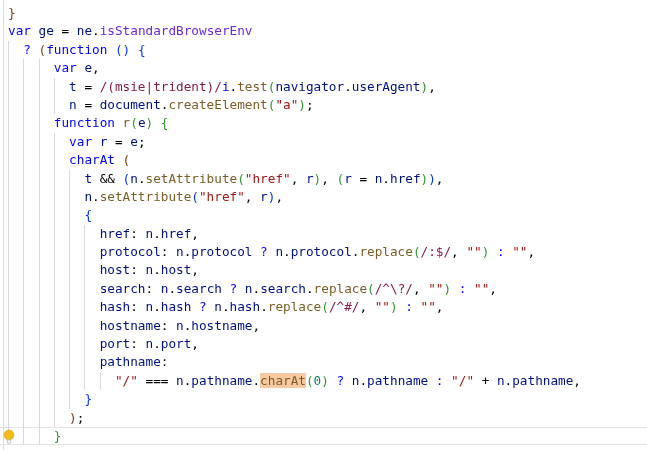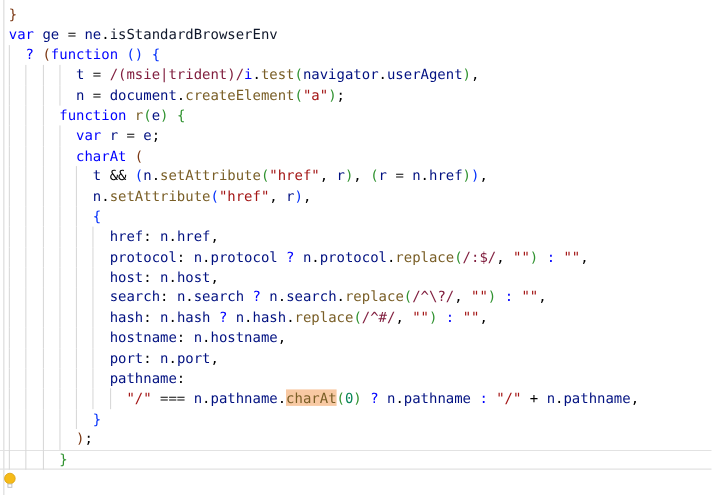--- a/index.html
+++ b/index.html
@@ -14,22 +14,23 @@
   .hl { background:#f8c9a3; }
   .lightbulb { position:absolute; left:2px; width:14px; height:16px; }
 </style>
 </head>
 <body>
 
 <div class="editor">
   <div class="gutter-border"></div>
   <div class="lines">
       <div class="line"><span><span style="color: rgb(123, 56, 20);">}</span></span></div>
-      <div class="line"><span><span style="color: rgb(0, 0, 255);">var</span><span style="color: rgb(0, 0, 0);"> </span><span style="color: rgb(0, 16, 128);">ge</span><span style="color: rgb(0, 0, 0);"> = </span><span style="color: rgb(0, 16, 128);">ne</span><span style="color: rgb(0, 0, 0);">.</span><span style="color: #0f172a;">isStandardBrowserEnv</span></span></div>
+      <div class="line"><span><span style="color: rgb(0, 0, 255);">var</span><span style="color: rgb(0, 0, 0);"> </span><span style="color: rgb(0, 16, 128);">ge</span><span style="color: rgb(0, 0, 0);"> = </span><span style="color: rgb(0, 16, 128);">ne</span><span style="color: rgb(0, 0, 0);">.</span><span style="color: #6d28d9;">isStandardBrowserEnv</span></span></div>
       <div class="line"><span class="guide" style="left: 8px;"></span><span>  <span style="color: rgb(0, 0, 255);">?</span><span style="color: rgb(0, 0, 0);"> </span><span style="color: rgb(123, 56, 20);">(</span><span style="color: rgb(0, 0, 255);">function</span><span style="color: rgb(0, 0, 0);"> </span><span style="color: rgb(4, 49, 250);">()</span><span style="color: rgb(0, 0, 0);"> </span><span style="color: rgb(4, 49, 250);">{</span></span></div>
+      <div class="line"><span class="guide" style="left: 8px;"></span><span class="guide" style="left: 23.2932px;"></span><span class="guide" style="left: 38.5864px;"></span><span>      <span style="color: rgb(0, 0, 255);">var</span><span style="color: rgb(0, 0, 0);"> </span><span style="color: rgb(0, 16, 128);">e</span><span style="color: rgb(0, 0, 0);">,</span></span></div>
       <div class="line"><span class="guide" style="left: 8px;"></span><span class="guide" style="left: 23.2932px;"></span><span class="guide" style="left: 38.5864px;"></span><span class="guide" style="left: 53.8796px;"></span><span>        <span style="color: rgb(0, 16, 128);">t</span><span style="color: rgb(0, 0, 0);"> = </span><span style="color: rgb(129, 31, 63);">/(msie|trident)/</span><span style="color: rgb(0, 0, 255);">i</span><span style="color: rgb(0, 0, 0);">.</span><span style="color: rgb(121, 94, 38);">test</span><span style="color: rgb(49, 147, 49);">(</span><span style="color: rgb(0, 16, 128);">navigator</span><span style="color: rgb(0, 0, 0);">.</span><span style="color: rgb(0, 16, 128);">userAgent</span><span style="color: rgb(49, 147, 49);">)</span><span style="color: rgb(0, 0, 0);">,</span></span></div>
       <div class="line"><span class="guide" style="left: 8px;"></span><span class="guide" style="left: 23.2932px;"></span><span class="guide" style="left: 38.5864px;"></span><span class="guide" style="left: 53.8796px;"></span><span>        <span style="color: rgb(0, 16, 128);">n</span><span style="color: rgb(0, 0, 0);"> = </span><span style="color: rgb(0, 16, 128);">document</span><span style="color: rgb(0, 0, 0);">.</span><span style="color: rgb(121, 94, 38);">createElement</span><span style="color: rgb(49, 147, 49);">(</span><span style="color: rgb(163, 21, 21);">"a"</span><span style="color: rgb(49, 147, 49);">)</span><span style="color: rgb(0, 0, 0);">;</span></span></div>
       <div class="line"><span class="guide" style="left: 8px;"></span><span class="guide" style="left: 23.2932px;"></span><span class="guide" style="left: 38.5864px;"></span><span>      <span style="color: rgb(0, 0, 255);">function</span><span style="color: rgb(0, 0, 0);"> </span><span style="color: rgb(121, 94, 38);">r</span><span style="color: rgb(49, 147, 49);">(</span><span style="color: rgb(0, 16, 128);">e</span><span style="color: rgb(49, 147, 49);">)</span><span style="color: rgb(0, 0, 0);"> </span><span style="color: rgb(49, 147, 49);">{</span></span></div>
       <div class="line"><span class="guide" style="left: 8px;"></span><span class="guide" style="left: 23.2932px;"></span><span class="guide" style="left: 38.5864px;"></span><span class="guide" style="left: 53.8796px;"></span><span>        <span style="color: rgb(0, 0, 255);">var</span><span style="color: rgb(0, 0, 0);"> </span><span style="color: rgb(0, 16, 128);">r</span><span style="color: rgb(0, 0, 0);"> = </span><span style="color: rgb(0, 16, 128);">e</span><span style="color: rgb(0, 0, 0);">;</span></span></div>
       <div class="line"><span class="guide" style="left: 8px;"></span><span class="guide" style="left: 23.2932px;"></span><span class="guide" style="left: 38.5864px;"></span><span class="guide" style="left: 53.8796px;"></span><span>        <span style="color: rgb(0, 0, 255);">charAt</span><span style="color: rgb(0, 0, 0);"> </span><span style="color: rgb(123, 56, 20);">(</span></span></div>
       <div class="line"><span class="guide" style="left: 8px;"></span><span class="guide" style="left: 23.2932px;"></span><span class="guide" style="left: 38.5864px;"></span><span class="guide" style="left: 53.8796px;"></span><span class="guide" style="left: 69.1728px;"></span><span>          <span style="color: rgb(0, 16, 128);">t</span><span style="color: rgb(0, 0, 0);"> &amp;&amp; </span><span style="color: rgb(4, 49, 250);">(</span><span style="color: rgb(0, 16, 128);">n</span><span style="color: rgb(0, 0, 0);">.</span><span style="color: rgb(121, 94, 38);">setAttribute</span><span style="color: rgb(49, 147, 49);">(</span><span style="color: rgb(163, 21, 21);">"href"</span><span style="color: rgb(0, 0, 0);">, </span><span style="color: rgb(0, 16, 128);">r</span><span style="color: rgb(49, 147, 49);">)</span><span style="color: rgb(0, 0, 0);">, </span><span style="color: rgb(49, 147, 49);">(</span><span style="color: rgb(0, 16, 128);">r</span><span style="color: rgb(0, 0, 0);"> = </span><span style="color: rgb(0, 16, 128);">n</span><span style="color: rgb(0, 0, 0);">.</span><span style="color: rgb(0, 16, 128);">href</span><span style="color: rgb(49, 147, 49);">)</span><span style="color: rgb(4, 49, 250);">)</span><span style="color: rgb(0, 0, 0);">,</span></span></div>
       <div class="line"><span class="guide" style="left: 8px;"></span><span class="guide" style="left: 23.2932px;"></span><span class="guide" style="left: 38.5864px;"></span><span class="guide" style="left: 53.8796px;"></span><span class="guide" style="left: 69.1728px;"></span><span>          <span style="color: rgb(0, 16, 128);">n</span><span style="color: rgb(0, 0, 0);">.</span><span style="color: rgb(121, 94, 38);">setAttribute</span><span style="color: rgb(4, 49, 250);">(</span><span style="color: rgb(163, 21, 21);">"href"</span><span style="color: rgb(0, 0, 0);">, </span><span style="color: rgb(0, 16, 128);">r</span><span style="color: rgb(4, 49, 250);">)</span><span style="color: rgb(0, 0, 0);">,</span></span></div>
       <div class="line"><span class="guide" style="left: 8px;"></span><span class="guide" style="left: 23.2932px;"></span><span class="guide" style="left: 38.5864px;"></span><span class="guide" style="left: 53.8796px;"></span><span class="guide" style="left: 69.1728px;"></span><span>          <span style="color: rgb(4, 49, 250);">{</span></span></div>
       <div class="line"><span class="guide" style="left: 8px;"></span><span class="guide" style="left: 23.2932px;"></span><span class="guide" style="left: 38.5864px;"></span><span class="guide" style="left: 53.8796px;"></span><span class="guide" style="left: 69.1728px;"></span><span class="guide" style="left: 84.466px;"></span><span>            <span style="color: rgb(0, 16, 128);">href</span><span style="color: rgb(0, 0, 0);">: </span><span style="color: rgb(0, 16, 128);">n</span><span style="color: rgb(0, 0, 0);">.</span><span style="color: rgb(0, 16, 128);">href</span><span style="color: rgb(0, 0, 0);">,</span></span></div>
       <div class="line"><span class="guide" style="left: 8px;"></span><span class="guide" style="left: 23.2932px;"></span><span class="guide" style="left: 38.5864px;"></span><span class="guide" style="left: 53.8796px;"></span><span class="guide" style="left: 69.1728px;"></span><span class="guide" style="left: 84.466px;"></span><span>            <span style="color: rgb(0, 16, 128);">protocol</span><span style="color: rgb(0, 0, 0);">: </span><span style="color: rgb(0, 16, 128);">n</span><span style="color: rgb(0, 0, 0);">.</span><span style="color: rgb(0, 16, 128);">protocol</span><span style="color: rgb(0, 0, 0);"> </span><span style="color: rgb(0, 0, 255);">?</span><span style="color: rgb(0, 0, 0);"> </span><span style="color: rgb(0, 16, 128);">n</span><span style="color: rgb(0, 0, 0);">.</span><span style="color: rgb(0, 16, 128);">protocol</span><span style="color: rgb(0, 0, 0);">.</span><span style="color: rgb(121, 94, 38);">replace</span><span style="color: rgb(49, 147, 49);">(</span><span style="color: rgb(129, 31, 63);">/:$/</span><span style="color: rgb(0, 0, 0);">, </span><span style="color: rgb(163, 21, 21);">""</span><span style="color: rgb(49, 147, 49);">)</span><span style="color: rgb(0, 0, 0);"> </span><span style="color: rgb(0, 0, 255);">:</span><span style="color: rgb(0, 0, 0);"> </span><span style="color: rgb(163, 21, 21);">""</span><span style="color: rgb(0, 0, 0);">,</span></span></div>

